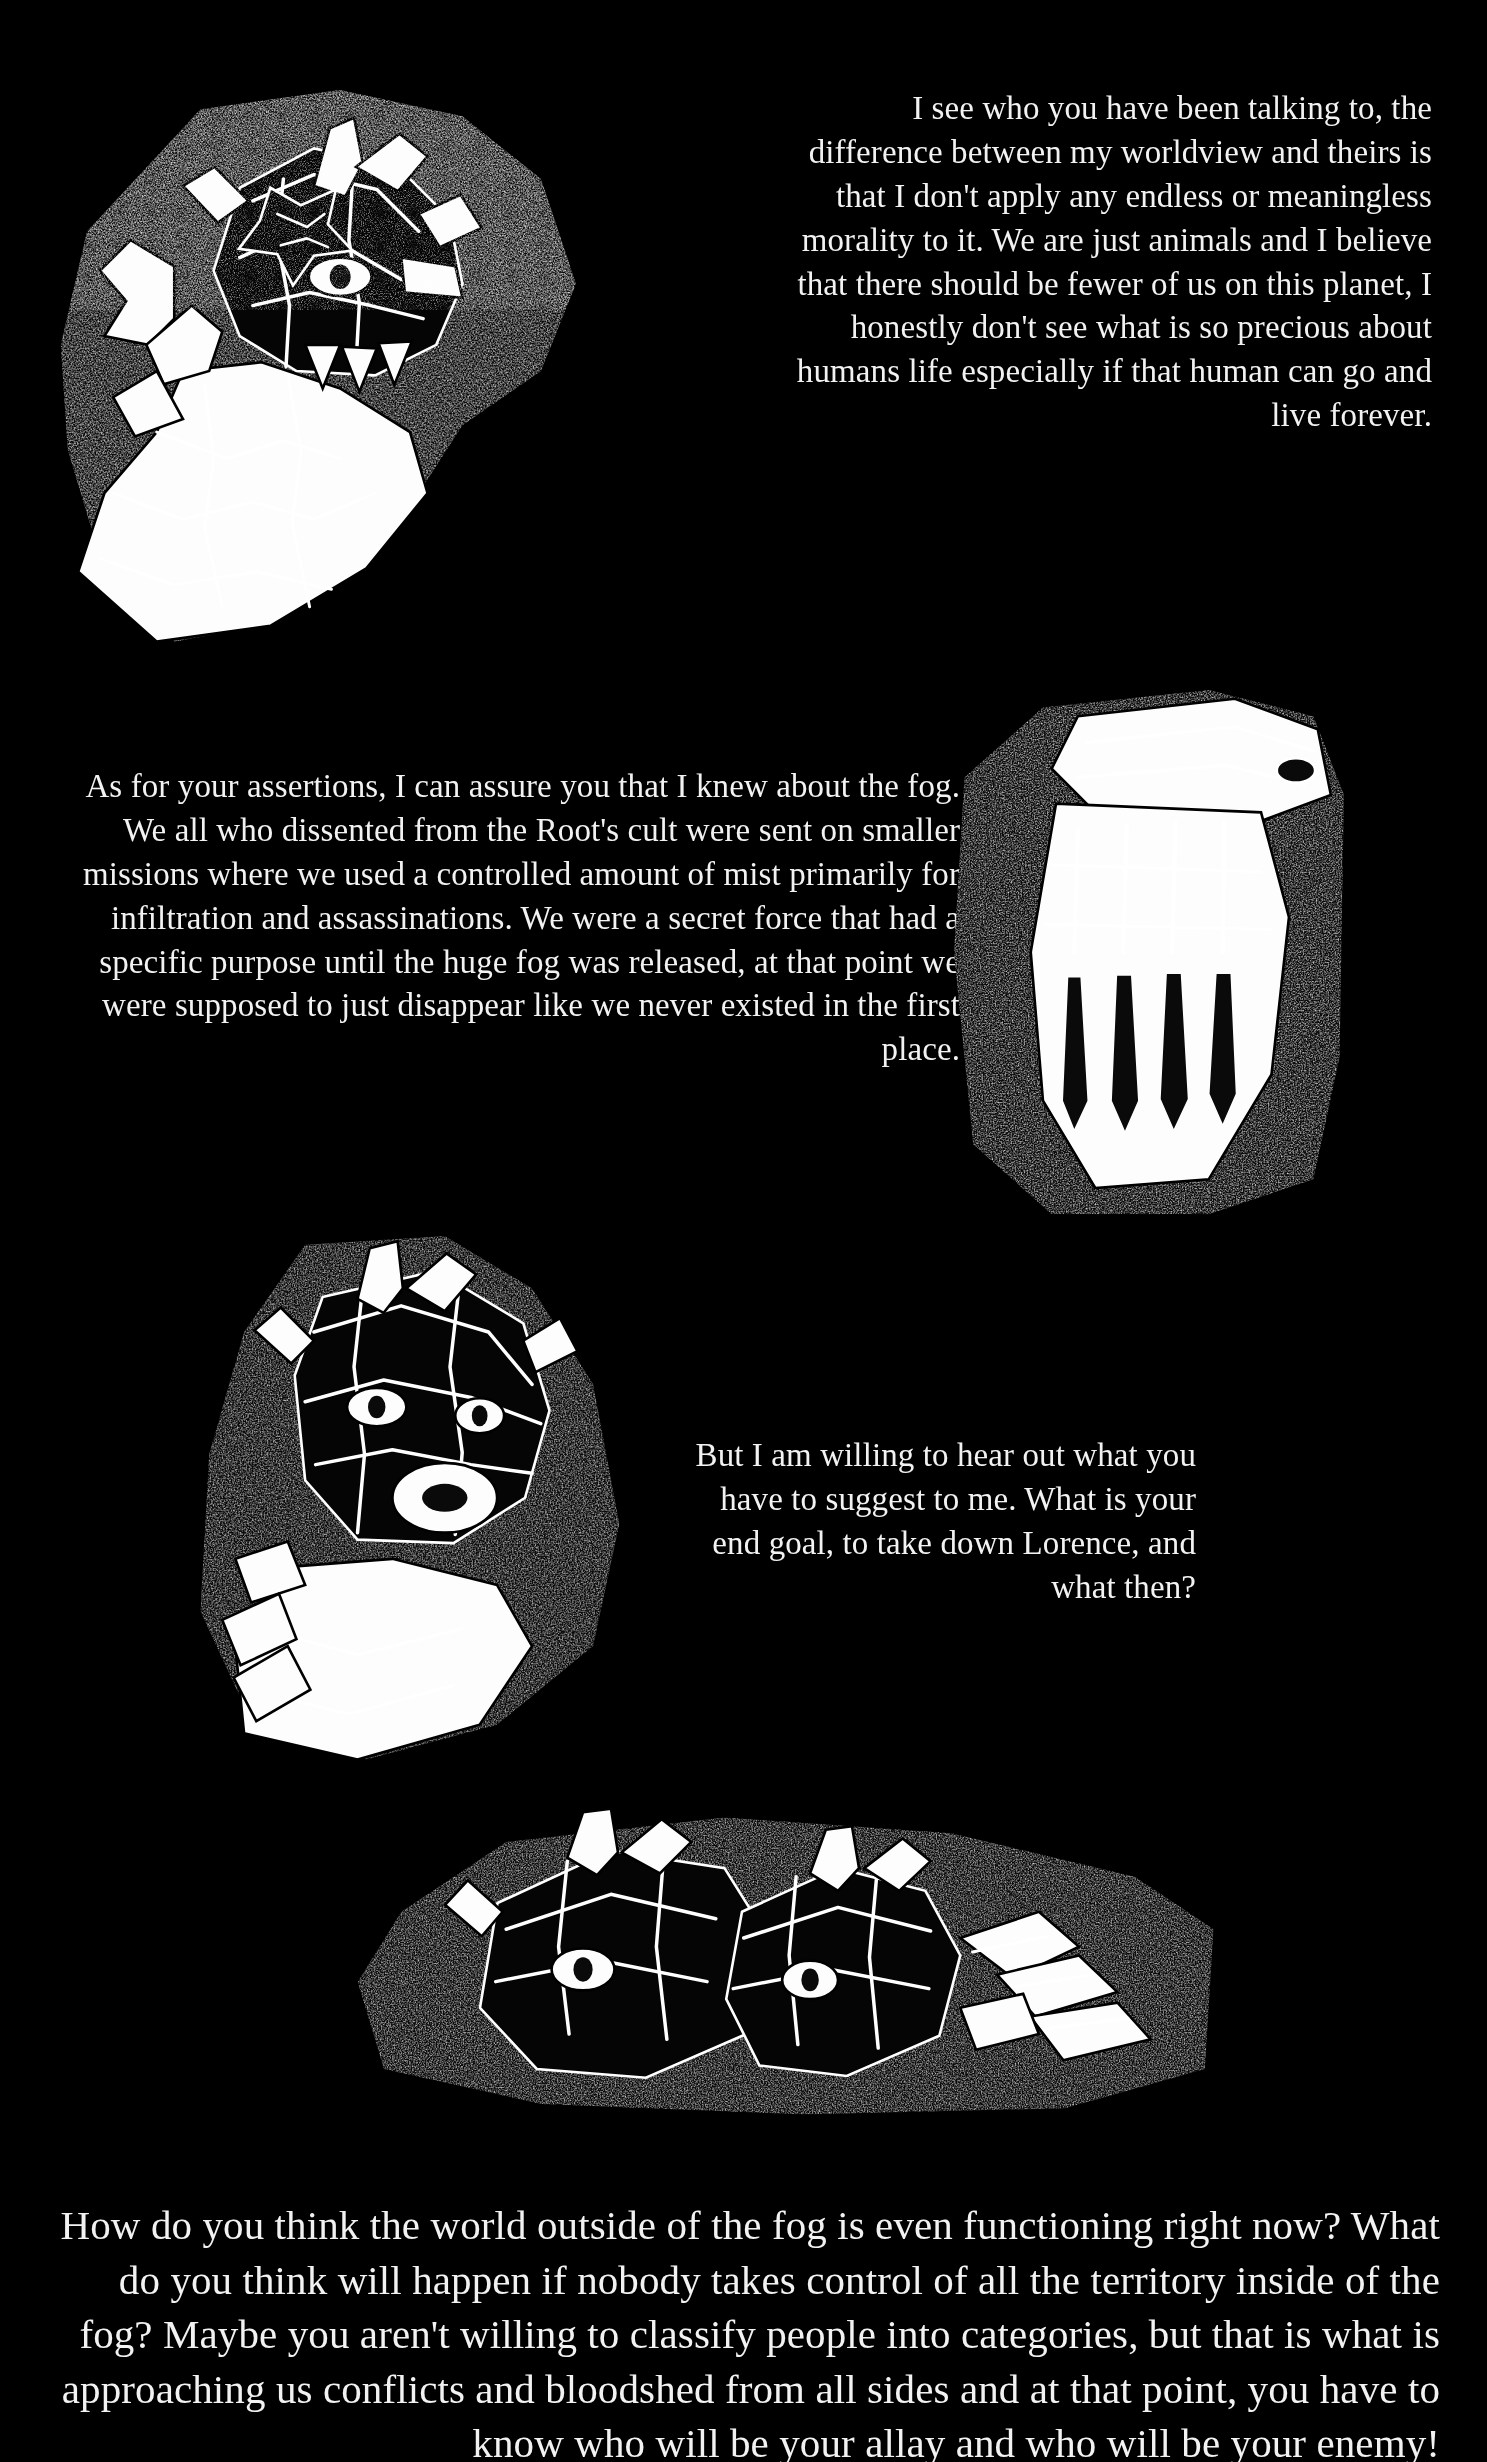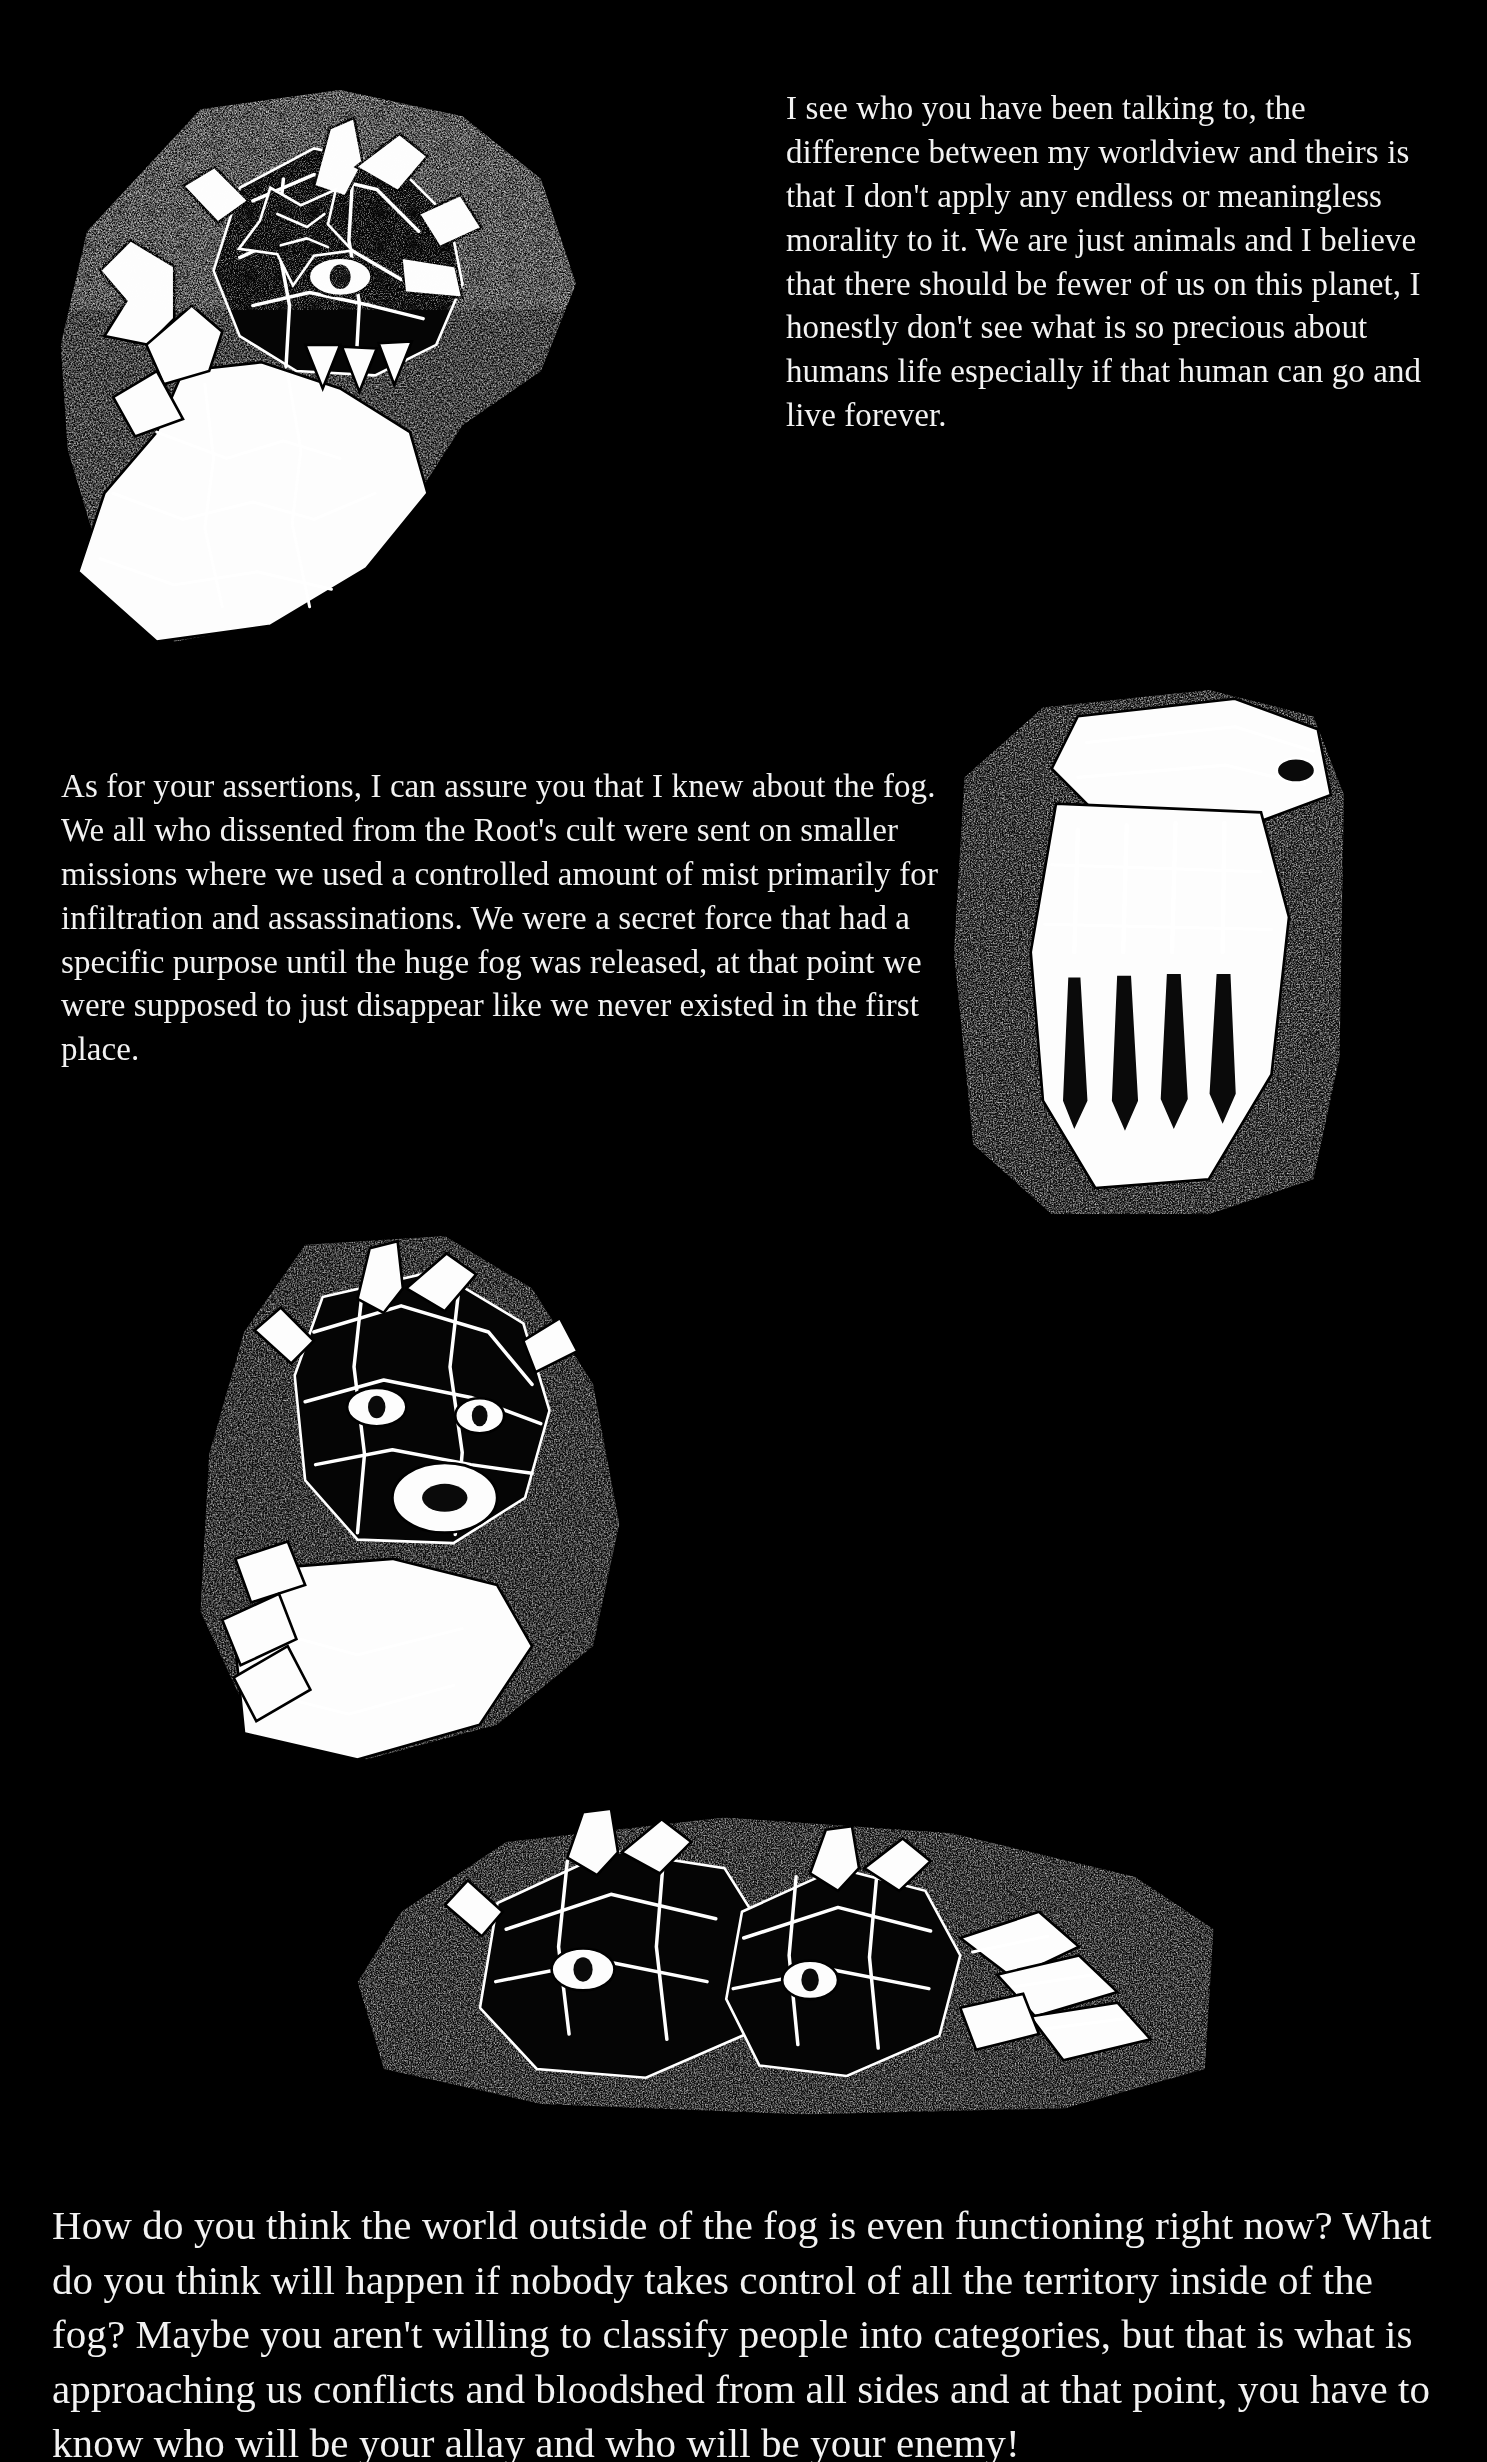--- a/index.html
+++ b/index.html
@@ -19,21 +19,21 @@
   .page {
     position: absolute;
     inset: 0;
     background: #000000;
   }
 
   
   .text-block {
     position: absolute;
     color: #f2f2f2;
-    text-align: left;
+    text-align: right;
     line-height: 1.33;
     letter-spacing: 0.1px;
     white-space: pre-line;
   }
 
   #panel-1-text {
     left: 786px;
     top: 54px;
     width: 646px;
     font-size: 33px;
@@ -281,20 +281,21 @@
 
       <g class="ink-fill-white">
         <path d="M200,72 L214,14 L246,6 L252,60 L230,88 Z"></path>
         <path d="M256,60 L302,20 L336,44 L300,86 Z"></path>
         <path d="M150,120 L112,82 L82,108 L124,146 Z"></path>
         <path d="M390,120 L432,94 L452,132 L404,156 Z"></path>
       </g>
     </svg>
   </div>
 
+  <p class="text-block" id="panel-3-text">But I am willing to hear out what you have to suggest to me. What is your end goal, to take down Lorence, and what then?</p>
 
   <div class="art" id="art-panel-4">
     <svg viewBox="0 0 1010 355" preserveAspectRatio="none">
       <defs>
         <filter id="grain4" x="-10%" y="-10%" width="120%" height="120%">
           <feTurbulence type="fractalNoise" baseFrequency="0.62" numOctaves="3" seed="29" result="n"></feTurbulence>
           <feColorMatrix in="n" type="matrix" values="0 0 0 0 1
                     0 0 0 0 1
                     0 0 0 0 1
                     1.45 0 0 0 -0.52" result="g"></feColorMatrix>

